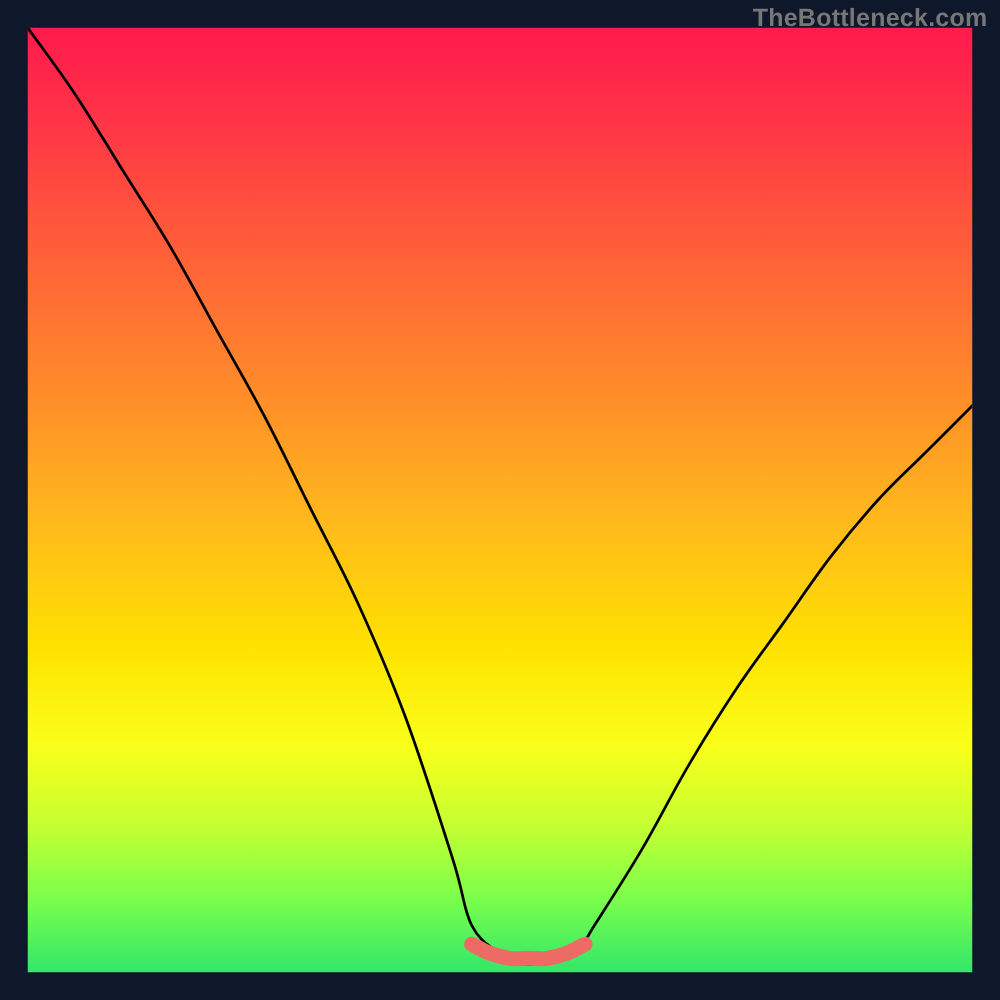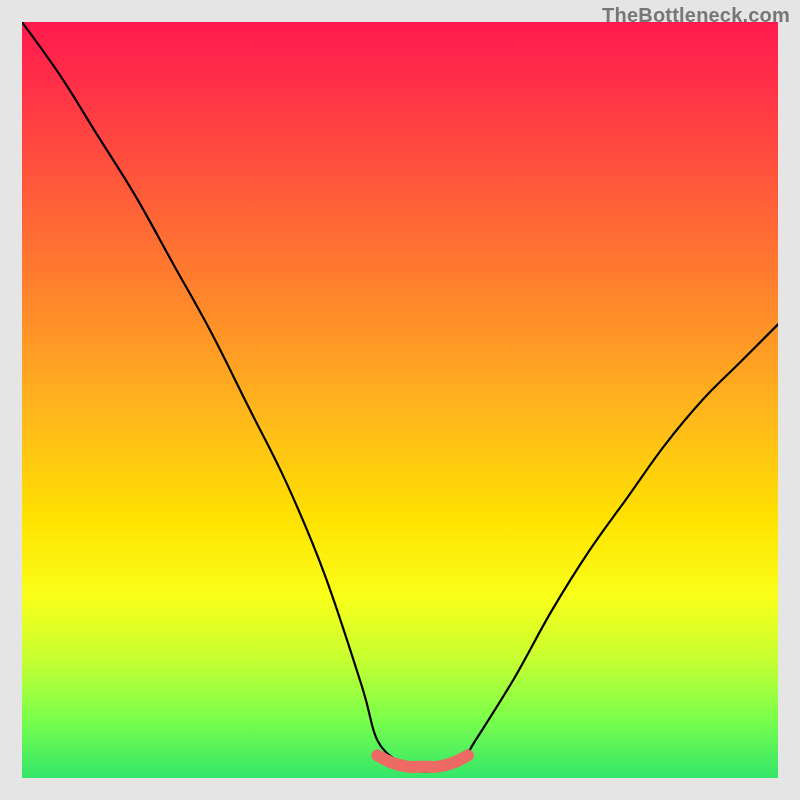--- a/index.html
+++ b/index.html
@@ -7,21 +7,21 @@
     padding: 0;
     width: 800px;
     height: 800px;
     background: #000;
     overflow: hidden;
   }
   .frame {
     position: relative;
     width: 800px;
     height: 800px;
-    background: #e5e5e5;
+    background: #0f172a;
   }
   .plot-area {
     position: absolute;
     left: 22px;
     top: 22px;
     width: 756px;
     height: 756px;
     overflow: hidden;
   }
   .gradient {

